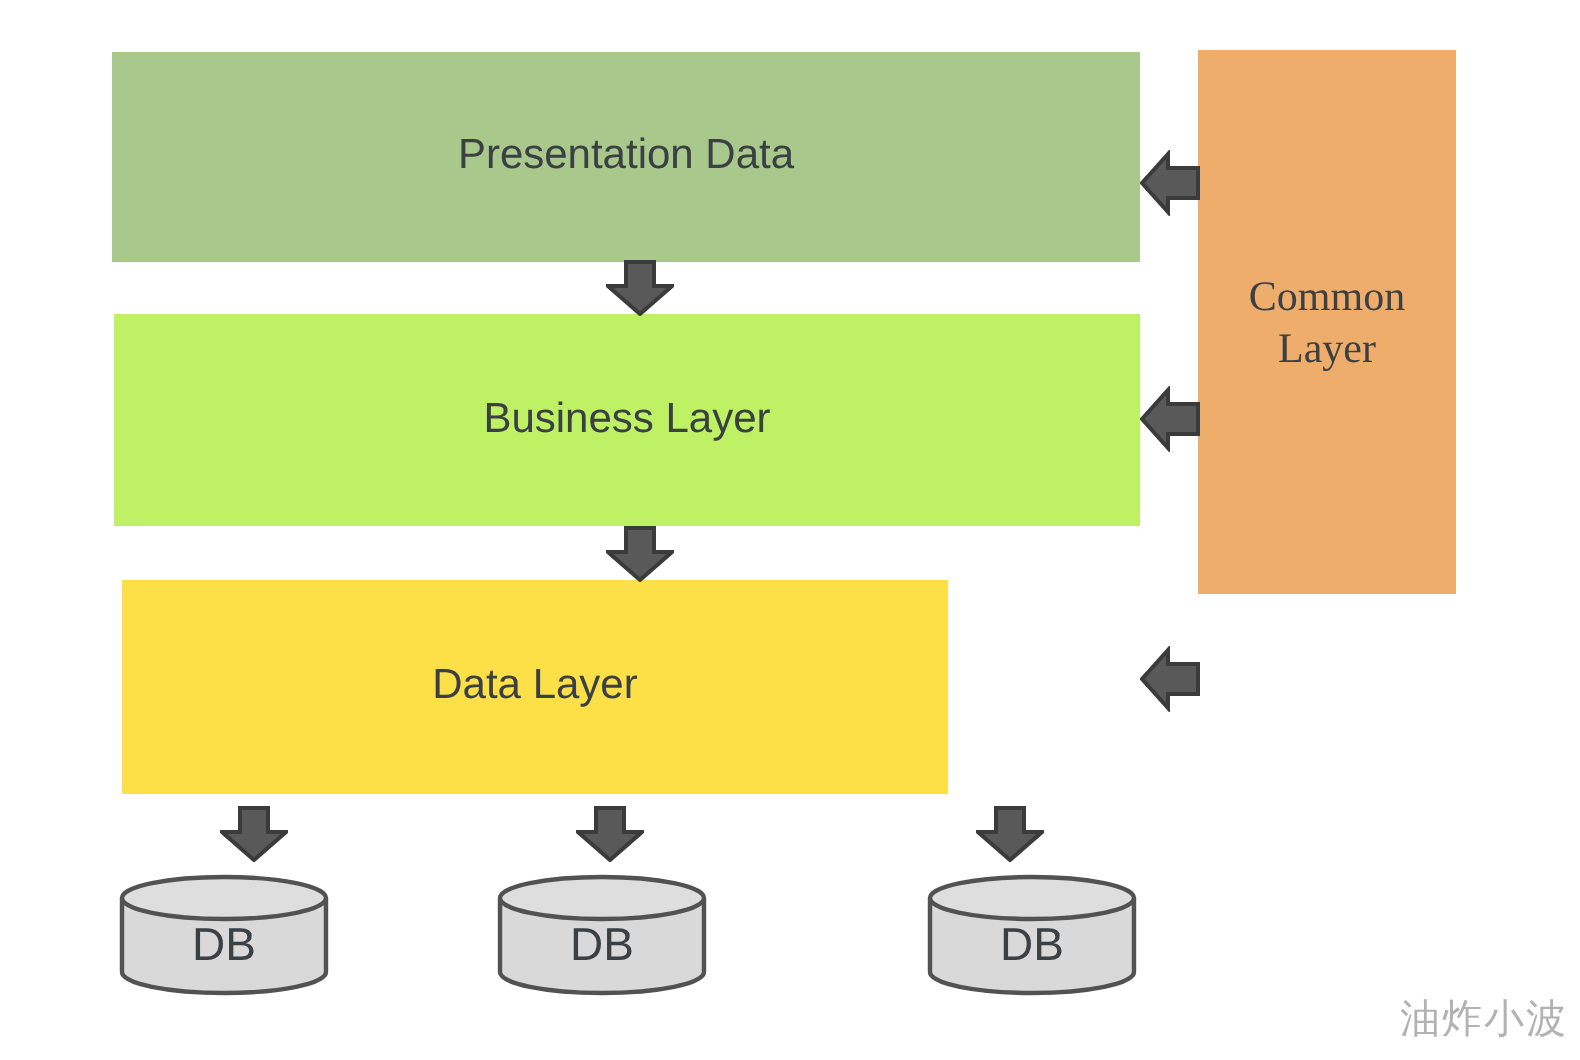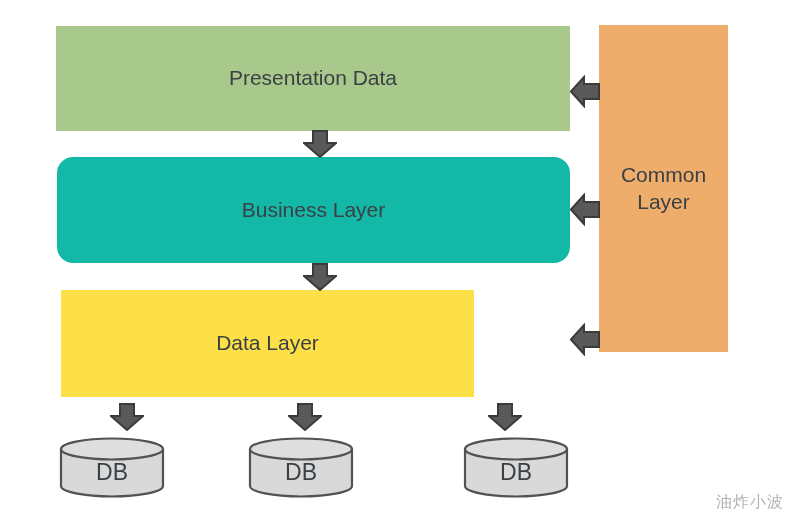--- a/index.html
+++ b/index.html
@@ -19,23 +19,23 @@
   .layer-box {
     display: flex;
     align-items: center;
     justify-content: center;
     text-align: center;
     color: #3b4045;
     font-size: 21px;
     line-height: 1.25;
   }
   .presentation { left: 56px; top: 26px; width: 514px; height: 105px; background: #a9c88b; }
-  .business     { left: 57px; top: 157px; width: 513px; height: 106px; background: #14b8a6; border-radius: 16px; }
+  .business     { left: 57px; top: 157px; width: 513px; height: 106px; background: #bef264; }
   .data         { left: 61px; top: 290px; width: 413px; height: 107px; background: #fde047; }
-  .common       { left: 599px; top: 25px; width: 129px; height: 327px; background: #eead6b; }
+  .common       { left: 599px; top: 25px; width: 129px; height: 272px; background: #eead6b; font-family: Liberation Serif, serif; }
   .common span  { display: inline-block; width: 110px; }
 
   .arrow-down-1 { left: 303px; top: 130px; }
   .arrow-down-2 { left: 303px; top: 263px; }
   .arrow-left-a { left: 570px; top: 75px; }
   .arrow-left-b { left: 570px; top: 193px; }
   .arrow-left-c { left: 570px; top: 323px; }
   .arrow-db-1   { left: 110px; top: 403px; }
   .arrow-db-2   { left: 288px; top: 403px; }
   .arrow-db-3   { left: 488px; top: 403px; }
@@ -43,22 +43,22 @@
   .cyl-1 { left: 59px;  top: 436px; }
   .cyl-2 { left: 248px; top: 436px; }
   .cyl-3 { left: 463px; top: 436px; }
   .cyl-label {
     font-family: "Liberation Sans", "DejaVu Sans", sans-serif;
     font-size: 23px;
     fill: #3b4045;
   }
   .watermark {
     right: 6px;
-    bottom: 17px;
-    font-size: 16px;
+    bottom: 7px;
+    font-size: 20px;
     color: #b2b2b2;
     letter-spacing: 1px;
     text-shadow: 1px 1px 1px #ffffff;
   }
 </style>
 </head>
 <body>
 
 <div class="canvas">
 

